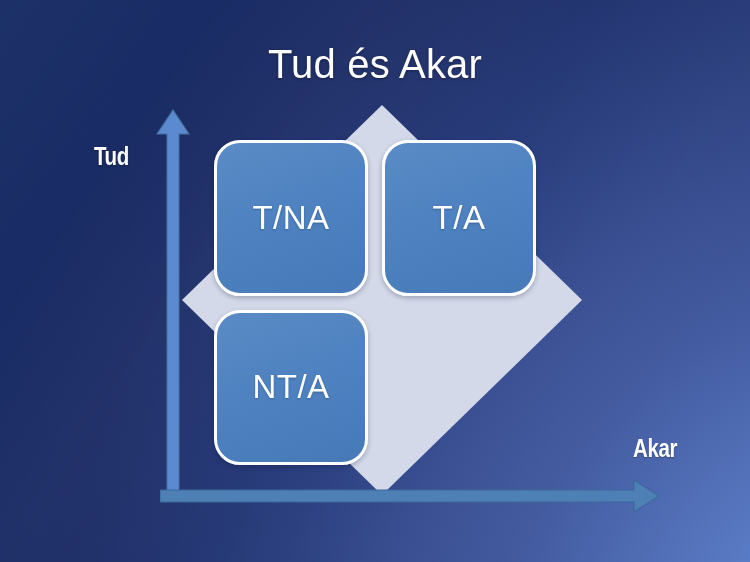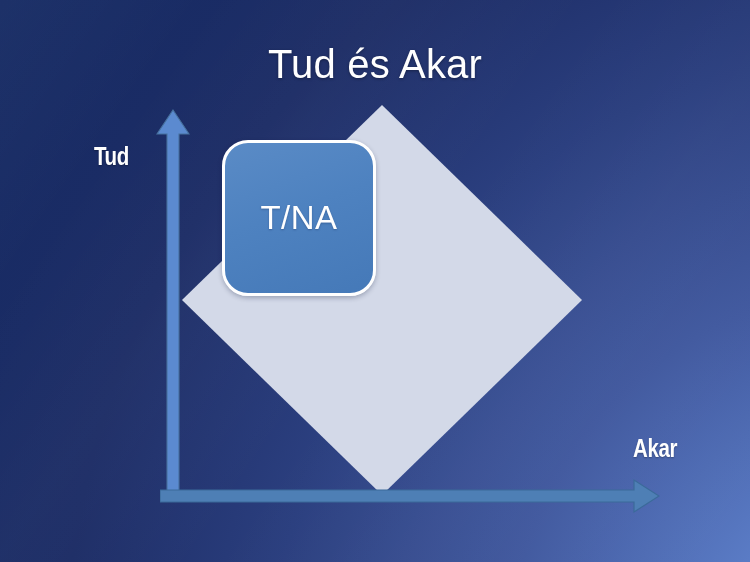--- a/index.html
+++ b/index.html
@@ -90,21 +90,21 @@
     left: 182px;
     top: 105px;
     width: 400px;
     height: 390px;
     z-index: 3;
   }
 
   
   .grid {
     position: absolute;
-    left: 222px;
+    left: 214px;
     top: 140px;
     width: 322px;
     height: 325px;
     display: grid;
     grid-template-columns: 1fr 1fr;
     grid-template-rows: 1fr 1fr;
     gap: 14px;
     z-index: 5;
   }
   .quad {
@@ -149,22 +149,28 @@
       <polygon points="200,0 400,195 200,390 0,195" fill="#D3D9E8"></polygon>
     </svg>
   </div>
 
   <div class="grid">
 
     <div class="quad">
       <span class="quad-label">T/NA</span>
     </div>
 
+    <div class="quad">
+      <span class="quad-label">T/A</span>
+    </div>
 
 
+    <div class="quad">
+      <span class="quad-label">NT/A</span>
+    </div>
 
   </div>
 
   <div class="axis-label" id="label-tud">Tud</div>
 
   <div class="axis-label" id="label-akar">Akar</div>
 
 </div>
 
 </body></html>

